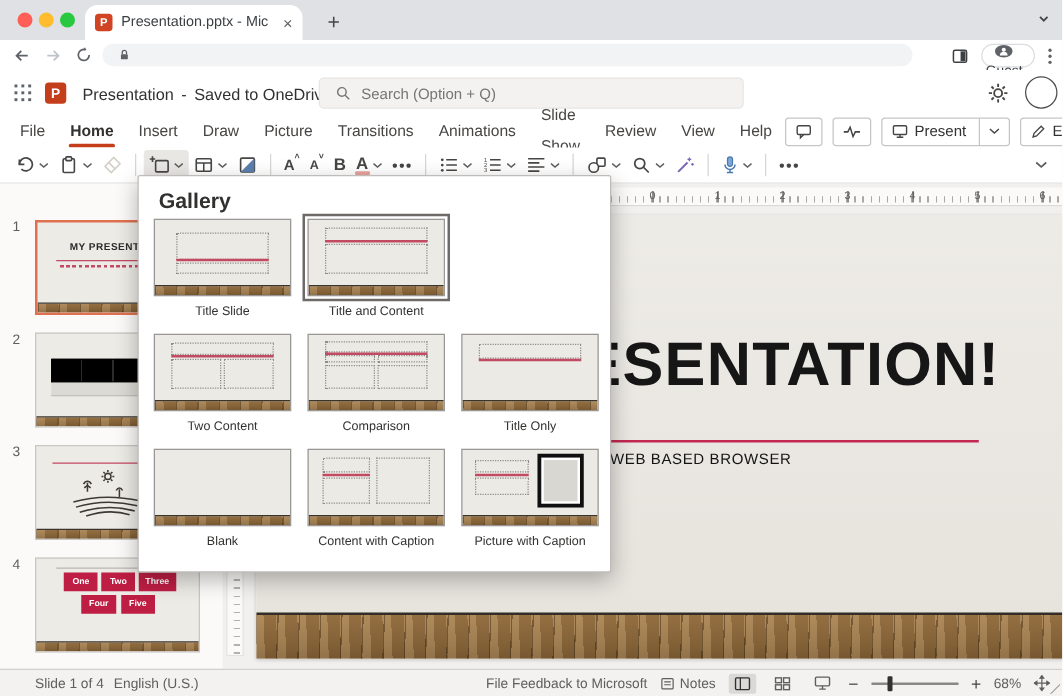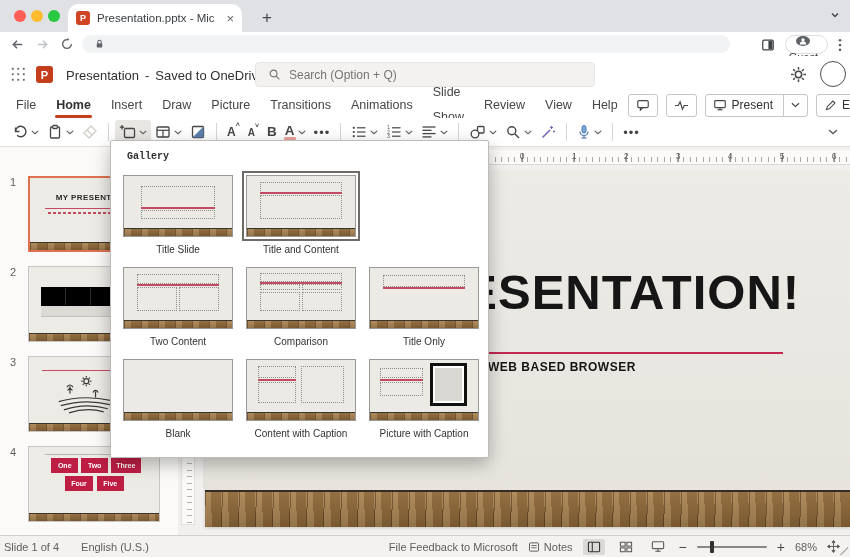--- a/index.html
+++ b/index.html
@@ -103,40 +103,40 @@
   .hticks-major { position:absolute; left:14px; right:0; bottom:2px; height:9px;
             background:repeating-linear-gradient(90deg, #8d8b88 0 1px, transparent 1px 52px); }
   .rnum { position:absolute; top:1px; font-size:8.5px; color:#605e5c; transform:translateX(-50%); }
 
   
   .canvas { left:205px; top:172px; width:645px; height:355px; background:linear-gradient(180deg,#edebe6,#e6e3dd);
             box-shadow:0 1px 3px rgba(0,0,0,.18); overflow:hidden; }
   .cv-title { position:absolute; left:100px; top:92px; font-size:49px; font-weight:600; color:#161616;
               letter-spacing:1px; white-space:nowrap; }
   .cv-rule { position:absolute; left:123px; top:180px; width:455px; height:2px; background:#c22850; }
-  .cv-sub { position:absolute; left:283px; top:188px; font-size:12px; font-weight:bold; letter-spacing:.5px; color:#141414; white-space:nowrap; }
+  .cv-sub { position:absolute; left:283px; top:188px; font-size:12px; font-weight:normal; letter-spacing:.5px; color:#141414; white-space:nowrap; }
   .cv-wood { position:absolute; left:0; right:0; bottom:0; height:37px; border-top:2px solid #332d26; }
 
   
   .gallery { left:110px; top:140px; width:379px; height:318px; background:#fff; border:1px solid #bebbb8;
              border-radius:2px; box-shadow:0 6px 18px rgba(0,0,0,.28); z-index:50; }
-  .gal-title { position:absolute; left:16px; top:10px; font-size:10px; font-weight:bold; color:#323130;font-family:Liberation Mono, monospace; }
+  .gal-title { position:absolute; left:16px; top:10px; font-size:17px; font-weight:bold; color:#323130; }
   .gal-card { position:absolute; width:118px; }
   .gal-thumb { position:relative; width:110px; height:62px; margin:0 auto; background:#eceae5; border:1px solid #9a9896; overflow:hidden; }
   .gal-card.selected .gal-thumb { outline:2px solid #6d6a67; outline-offset:2px; }
   .gal-label { margin-top:7px; text-align:center; font-size:10px; color:#323130; white-space:nowrap; }
   .gal-thumb .wood { position:absolute; left:0; right:0; bottom:0; height:8px; border-top:1px solid #3a342c; }
   .ph { position:absolute; border:1px dotted #8f8d8b; }
   .rl { position:absolute; height:2px; background:#c24a62; }
   .picframe { position:absolute; border:3px solid #101010; background:#d9d7d2; box-shadow:inset 0 0 0 2px #fff; }
 
   
   .statusbar { left:0; top:535px; width:850px; height:22px; background:#f3f2f1; border-top:1px solid #d2d0ce;
                display:flex; align-items:center; font-size:11px; color:#605e5c; }
-  .sb-left { display:flex; gap:22px; padding-left:4px; }
+  .sb-left { display:flex; gap:8px; padding-left:28px; }
   .sb-right { margin-left:auto; display:flex; align-items:center; gap:10px; padding-right:10px; }
   .sb-ico { display:flex; align-items:center; gap:4px; }
   .viewbtn { padding:2px 4px; border-radius:2px; display:flex; align-items:center; }
   .viewbtn.active { background:#dbd9d6; }
   .zoom-track { position:relative; width:70px; height:2px; background:#8a8886; border-radius:1px; }
   .zoom-thumb { position:absolute; left:13px; top:-5px; width:4px; height:12px; background:#323130; border-radius:1px; }
   .pm { font-size:14px; color:#484644; line-height:1; }
   .resize-mark { position:absolute; right:2px; bottom:2px; width:8px; height:8px;
                  background:linear-gradient(135deg, transparent 50%, #b3b1ae 50% 60%, transparent 60%); }
 </style>

